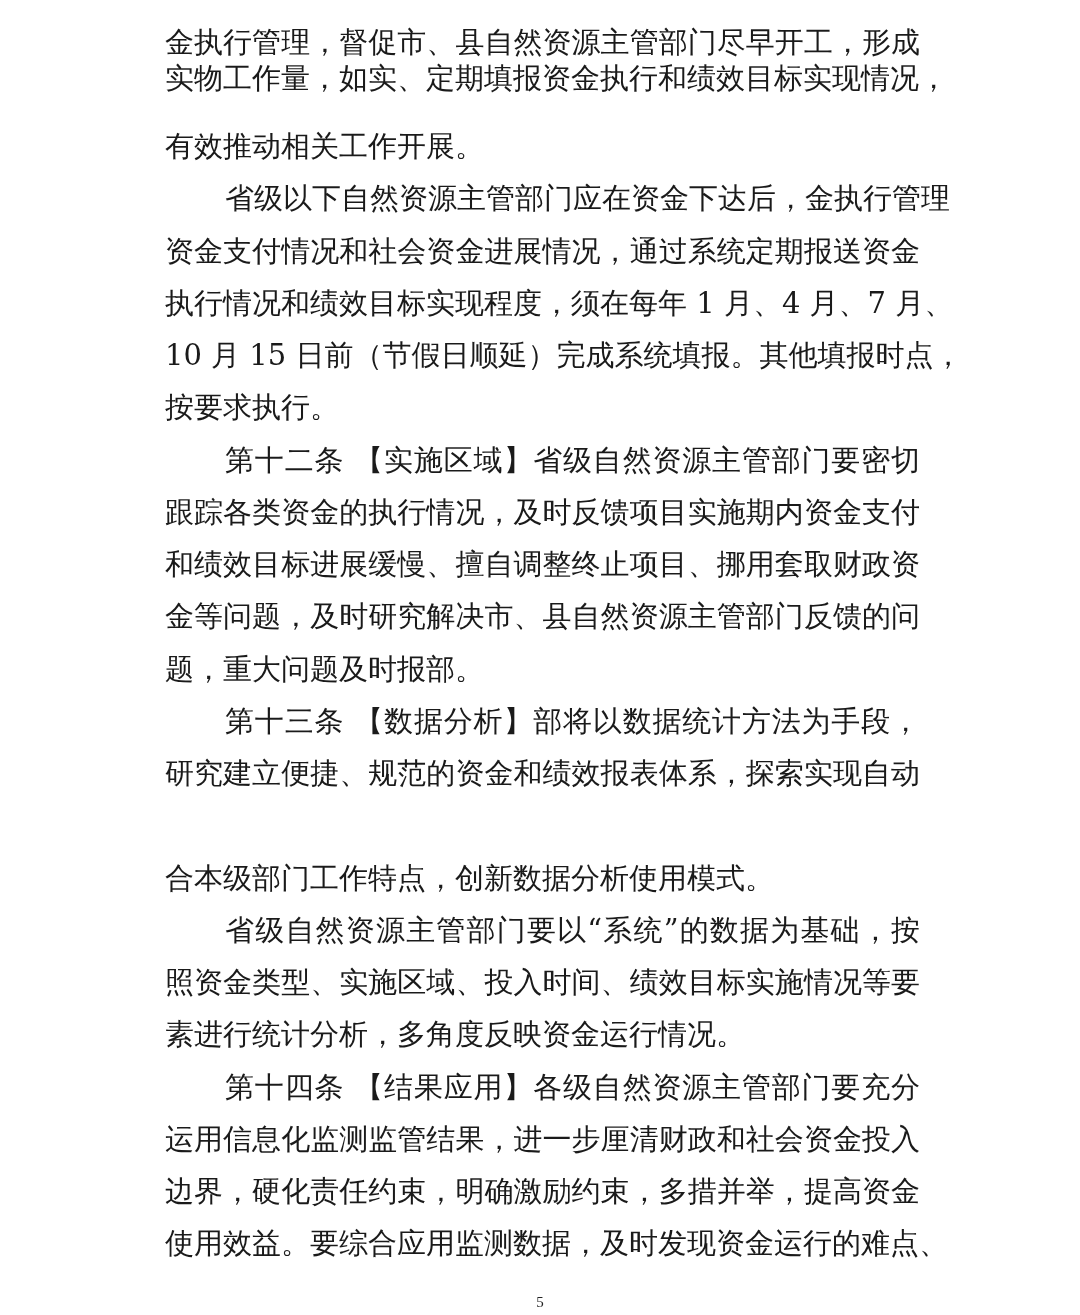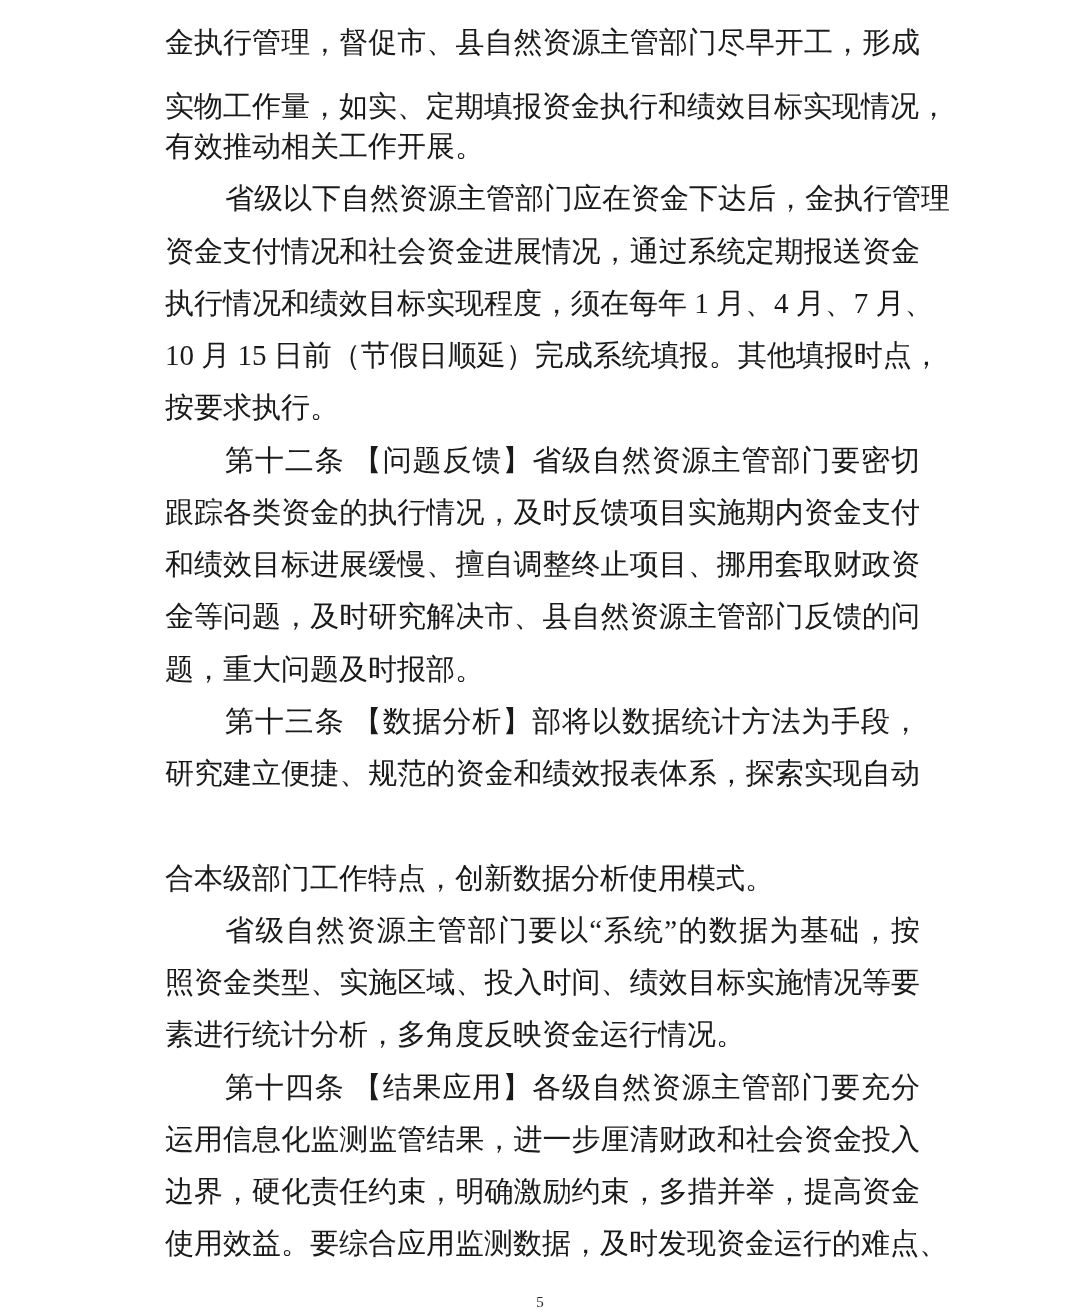--- a/index.html
+++ b/index.html
@@ -27,21 +27,20 @@
       position: absolute;
       left: 165px;
       width: 755px;
       height: 52px;
       line-height: 52px;
       font-size: 29px;
       white-space: nowrap;
       text-align: justify;
       text-align-last: justify;
       letter-spacing: 0px;
-      font-family: Liberation Serif, serif;
     }
     .line.last {
       text-align-last: left;
     }
     .line.indent {
       left: 225px;
       width: 695px;
     }
     .page-number {
       position: absolute;
@@ -53,30 +52,30 @@
       line-height: 18px;
       font-family: "Liberation Serif", serif;
       color: #222;
     }
   </style>
 </head>
 <body>
 
 <div class="page">
   <div class="line" style="top:16px">金执行管理，督促市、县自然资源主管部门尽早开工，形成</div>
-  <div class="line" style="top:80px">实物工作量，如实、定期填报资金执行和绩效目标实现情况，</div>
+  <div class="line" style="top:52px">实物工作量，如实、定期填报资金执行和绩效目标实现情况，</div>
   <div class="line last" style="top:120px">有效推动相关工作开展。</div>
 
   <div class="line indent" style="top:172px">省级以下自然资源主管部门应在资金下达后，金执行管理</div>
   <div class="line" style="top:225px">资金支付情况和社会资金进展情况，通过系统定期报送资金</div>
   <div class="line" style="top:277px">执行情况和绩效目标实现程度，须在每年 1 月、4 月、7 月、</div>
   <div class="line" style="top:329px">10 月 15 日前（节假日顺延）完成系统填报。其他填报时点，</div>
   <div class="line last" style="top:381px">按要求执行。</div>
 
-  <div class="line indent" style="top:434px">第十二条 【问题反馈】省级自然资源主管部门要密切</div>
+  <div class="line indent" style="top:434px">第十二条 【实施区域】省级自然资源主管部门要密切</div>
   <div class="line" style="top:486px">跟踪各类资金的执行情况，及时反馈项目实施期内资金支付</div>
   <div class="line" style="top:538px">和绩效目标进展缓慢、擅自调整终止项目、挪用套取财政资</div>
   <div class="line last" style="top:643px">题，重大问题及时报部。</div>
   <div class="line" style="top:590px">金等问题，及时研究解决市、县自然资源主管部门反馈的问</div>
 
   <div class="line" style="top:747px">研究建立便捷、规范的资金和绩效报表体系，探索实现自动</div>
   <div class="line indent" style="top:695px">第十三条 【数据分析】部将以数据统计方法为手段，</div>
   <div class="line last" style="top:852px">合本级部门工作特点，创新数据分析使用模式。</div>
 
   <div class="line indent" style="top:904px">省级自然资源主管部门要以“系统”的数据为基础，按</div>

